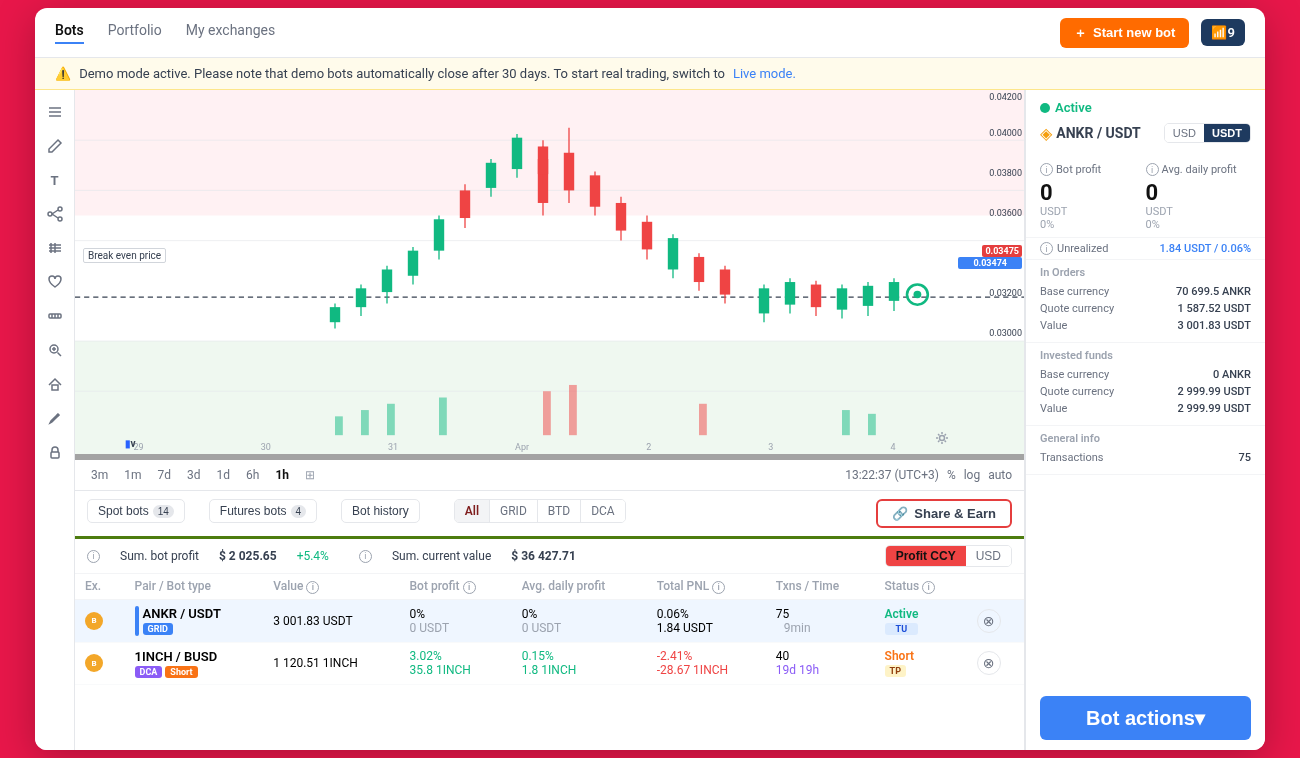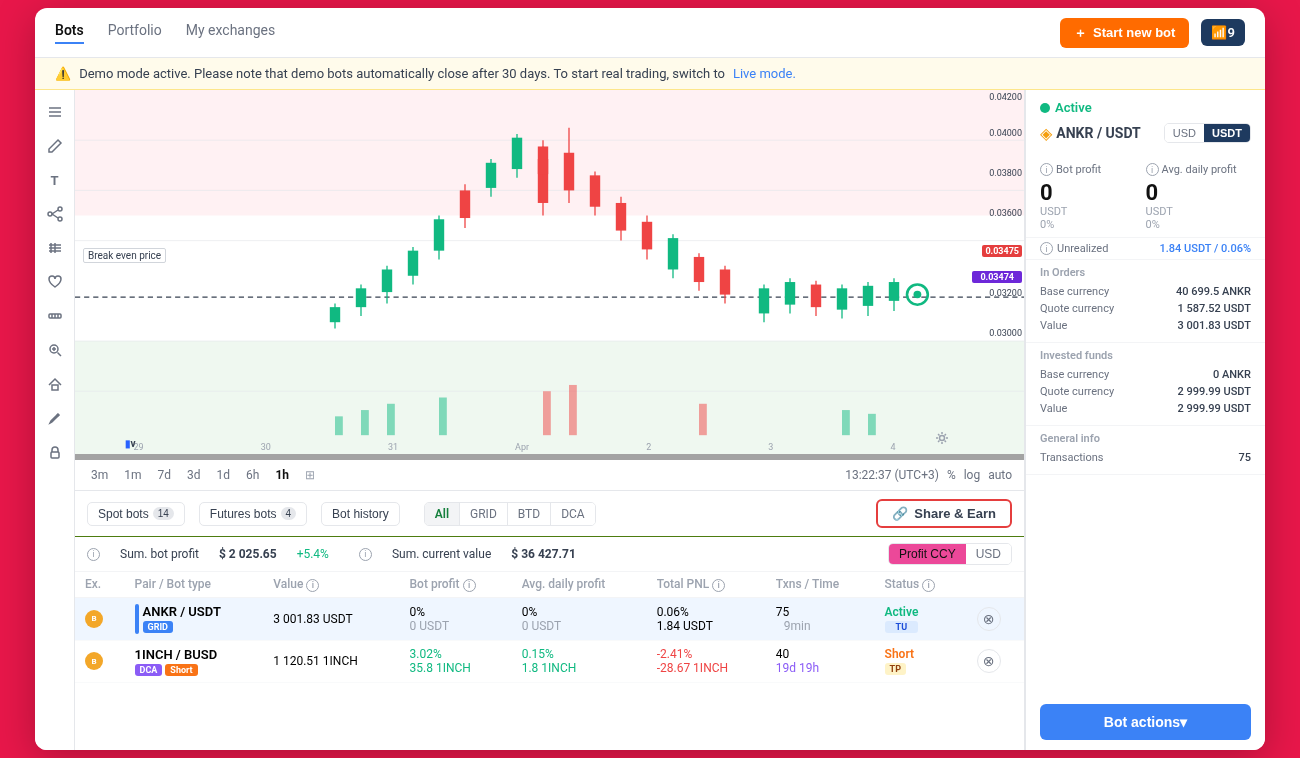--- a/index.html
+++ b/index.html
@@ -151,24 +151,24 @@
       color: #6b7280;
     }
     
     .bottom-panel {
       height: 260px;
       border-top: 1px solid #e5e7eb;
       overflow: hidden;
     }
     .bottom-tabs {
       display: flex;
-      align-items: center;
+      align-items: flex-start;
       padding: 8px 12px;
-      gap: 14px;
-      border-bottom: 1px solid #4d7c0f;
+      gap: 24px;
+      border-bottom: 3px solid #4d7c0f;
     }
     .bot-tab-btn {
       font-size: 12px;
       padding: 4px 10px;
       border-radius: 5px;
       border: 1px solid #e5e7eb;
       background: #fff;
       cursor: pointer;
       color: #374151;
       display: flex;
@@ -190,21 +190,21 @@
     }
     .filter-tab {
       font-size: 12px;
       padding: 4px 10px;
       cursor: pointer;
       background: #fff;
       color: #6b7280;
       border-right: 1px solid #e5e7eb;
     }
     .filter-tab:last-child { border-right: none; }
-    .filter-tab.active { background: #f3f4f6; color: #15803d; font-weight: 600; }
+    .filter-tab.active { background: #f3f4f6; color: #7f1d1d; font-weight: 600; }
     .share-earn-btn {
       margin-left: auto;
       display: flex;
       align-items: center;
       gap: 6px;
       border: 2px solid #e53e3e;
       border-radius: 6px;
       padding: 5px 14px;
       font-size: 13px;
       color: #374151;
@@ -231,23 +231,23 @@
     }
     .profit-toggle button {
       font-size: 12px;
       padding: 3px 10px;
       border: none;
       background: #fff;
       cursor: pointer;
       color: #6b7280;
     }
     .profit-toggle button.active {
-      background: #ec4899;
+      background: #ef4444;
       color: #111;
-      font-weight: 400;
+      font-weight: 700;
     }
     
     .bots-table { width: 100%; font-size: 12px; border-collapse: collapse; }
     .bots-table th {
       text-align: left;
       padding: 5px 10px;
       color: #9ca3af;
       font-weight: 500;
       border-bottom: 1px solid #f3f4f6;
     }
@@ -361,21 +361,21 @@
     .rp-profit-big { font-size: 22px; font-weight: 700; color: #111; }
     .rp-profit-sub { font-size: 11px; color: #9ca3af; }
     .unrealized-row { display: flex; align-items: center; gap: 4px; padding: 4px 14px; font-size: 11px; color: #6b7280; border-bottom: 1px solid #f3f4f6; }
     .bot-actions-btn {
       margin: 8px 14px 10px;
       background: #3b82f6;
       color: #fff;
       border: none;
       border-radius: 6px;
       padding: 10px 0;
-      font-size: 14px;
+      font-size: 20px;
       font-weight: 600;
       cursor: pointer;
       display: flex;
       align-items: center;
       justify-content: center;
       gap: 0;
     }
     .break-even-label {
       position: absolute;
       font-size: 10px;
@@ -621,21 +621,21 @@
         </svg>
         
         <div class="break-even-label" style="top:158px; left:8px;">Break even price</div>
         
         <div style="position:absolute; right:0; top:0; width:65px; font-size:9px; color:#374151; pointer-events:none;">
           <div style="position:absolute; top:2px; right:2px;">0.04200</div>
           <div style="position:absolute; top:38px; right:2px;">0.04000</div>
           <div style="position:absolute; top:78px; right:2px;">0.03800</div>
           <div style="position:absolute; top:118px; right:2px;">0.03600</div>
           <div style="position:absolute; top:155px; right:2px; background:#e53e3e; color:#fff; padding:1px 3px; border-radius:2px; font-weight:700;">0.03475</div>
-          <div style="position:absolute; top:181px; right:2px; background:#6d28d9; color:#fff; padding:1px 8px; border-radius:2px; font-weight:700;">0.03474</div>
+          <div style="position:absolute; top:167px; right:2px; background:#3b82f6; color:#fff; padding:1px 15px; border-radius:2px; font-weight:700;">0.03474</div>
           <div style="position:absolute; top:198px; right:2px;">0.03200</div>
           <div style="position:absolute; top:238px; right:2px;">0.03000</div>
         </div>
         
         <div style="position:absolute; bottom:2px; left:0; right:70px; display:flex; justify-content:space-around; font-size:9px; color:#9ca3af;">
           <span>29</span>
           <span>30</span>
           <span>31</span>
           <span>Apr</span>
           <span>2</span>
@@ -866,21 +866,21 @@
       <div class="unrealized-row">
         <span class="info-icon">i</span>
         <span>Unrealized</span>
         <span style="margin-left:auto;" class="rp-value blue">1.84 USDT / 0.06%</span>
       </div>
 
       <div class="rp-section">
         <div class="rp-section-title">In Orders</div>
         <div class="rp-row">
           <span class="rp-label">Base currency</span>
-          <span class="rp-value">40 699.5 ANKR</span>
+          <span class="rp-value">70 699.5 ANKR</span>
         </div>
         <div class="rp-row">
           <span class="rp-label">Quote currency</span>
           <span class="rp-value">1 587.52 USDT</span>
         </div>
         <div class="rp-row">
           <span class="rp-label">Value</span>
           <span class="rp-value">3 001.83 USDT</span>
         </div>
       </div>

